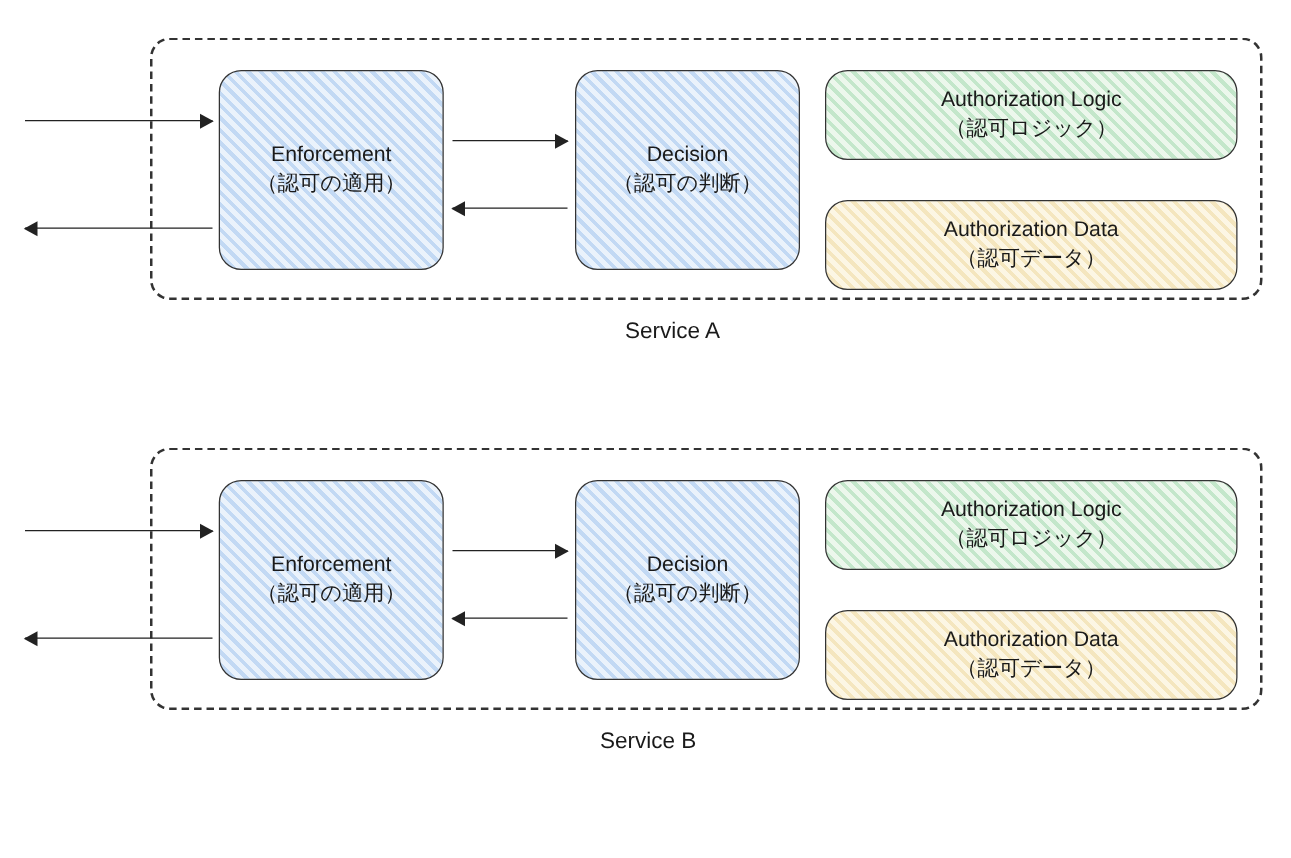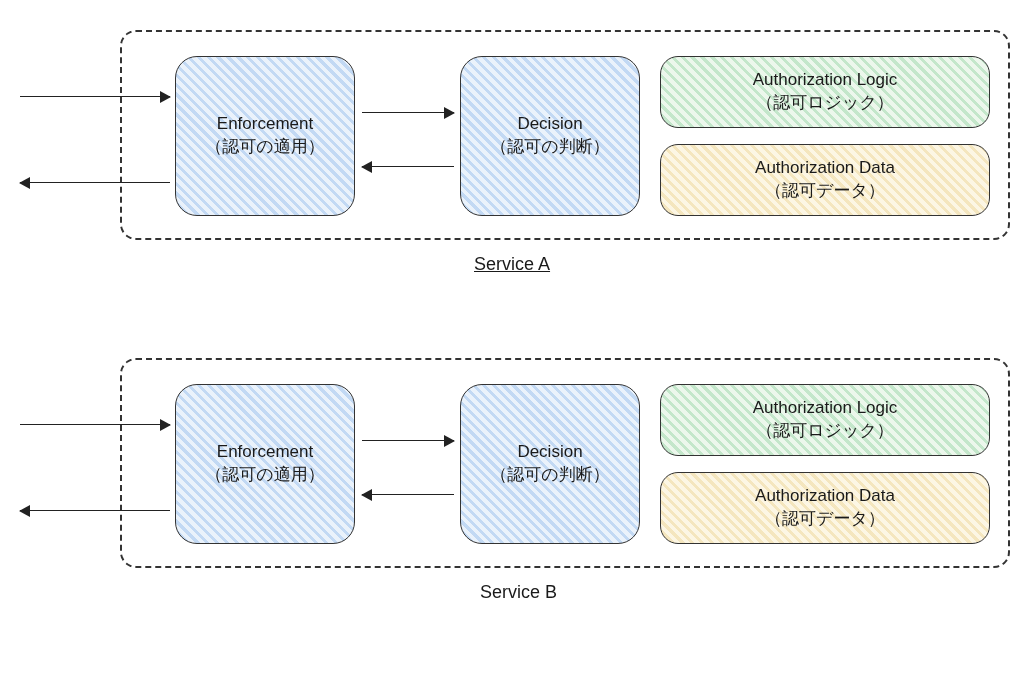--- a/index.html
+++ b/index.html
@@ -39,35 +39,35 @@
   }
   .block span { display: block; white-space: nowrap; }
 
   
   .hatch-blue {
     background:
       repeating-linear-gradient(45deg,
         rgba(120,170,230,0.35) 0, rgba(120,170,230,0.35) 3px,
         rgba(255,255,255,0) 3px, rgba(255,255,255,0) 7px),
       #eaf2fb;
-    border-radius: 22px;
   }
   .hatch-green {
     background:
       repeating-linear-gradient(45deg,
         rgba(120,200,140,0.35) 0, rgba(120,200,140,0.35) 3px,
         rgba(255,255,255,0) 3px, rgba(255,255,255,0) 7px),
       #ecf7ec;
   }
   .hatch-yellow {
     background:
       repeating-linear-gradient(45deg,
         rgba(230,200,120,0.35) 0, rgba(230,200,120,0.35) 3px,
         rgba(255,255,255,0) 3px, rgba(255,255,255,0) 7px),
       #fcf6e4;
+    margin-top: 16px;
   }
 
   
   .arrow {
     position: absolute;
     height: 0;
     border-top: 1.5px solid #222;
   }
   .arrow::after {
     content: "";
@@ -108,21 +108,21 @@
 <div class="block hatch-yellow" style="left:660px; top:144px; width:330px; height:72px;">
   <span>Authorization Data</span>
   <span>（認可データ）</span>
 </div>
 
 <div class="arrow right" style="left:20px; top:96px; width:150px;"></div>
 <div class="arrow left" style="left:20px; top:182px; width:150px;"></div>
 <div class="arrow right" style="left:362px; top:112px; width:92px;"></div>
 <div class="arrow left" style="left:362px; top:166px; width:92px;"></div>
 
-<div class="service-label" style="left:474px; top:254px;text-decoration:underline;">Service A</div>
+<div class="service-label" style="left:500px; top:254px;">Service A</div>
 
 <div class="service-box" style="left:120px; top:358px; width:890px; height:210px;"></div>
 
 <div class="block hatch-blue" style="left:175px; top:384px; width:180px; height:160px;">
   <span>Enforcement</span>
   <span>（認可の適用）</span>
 </div>
 
 <div class="block hatch-blue" style="left:460px; top:384px; width:180px; height:160px;">
   <span>Decision</span>

